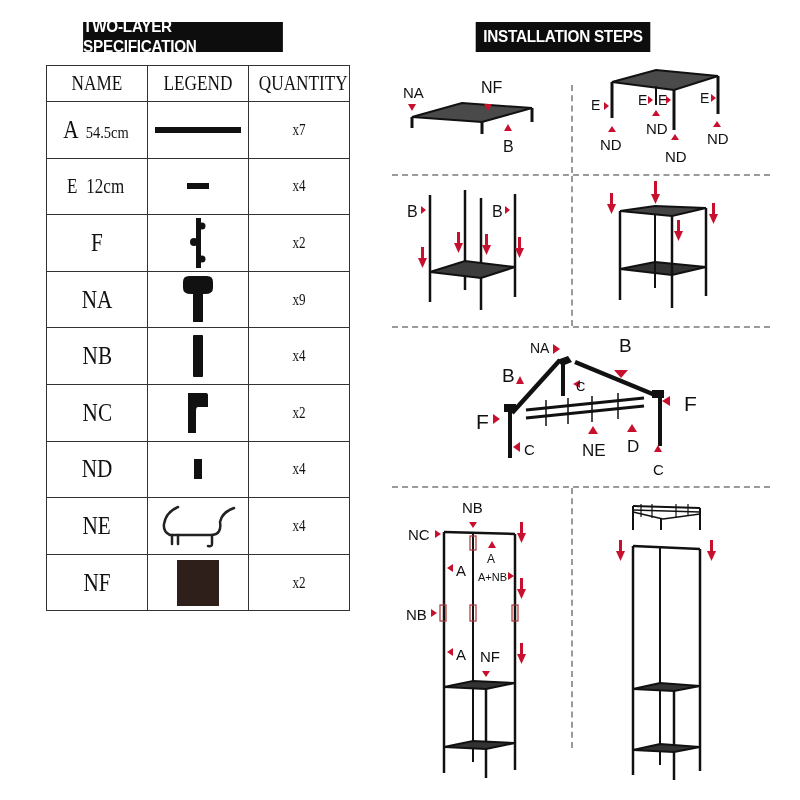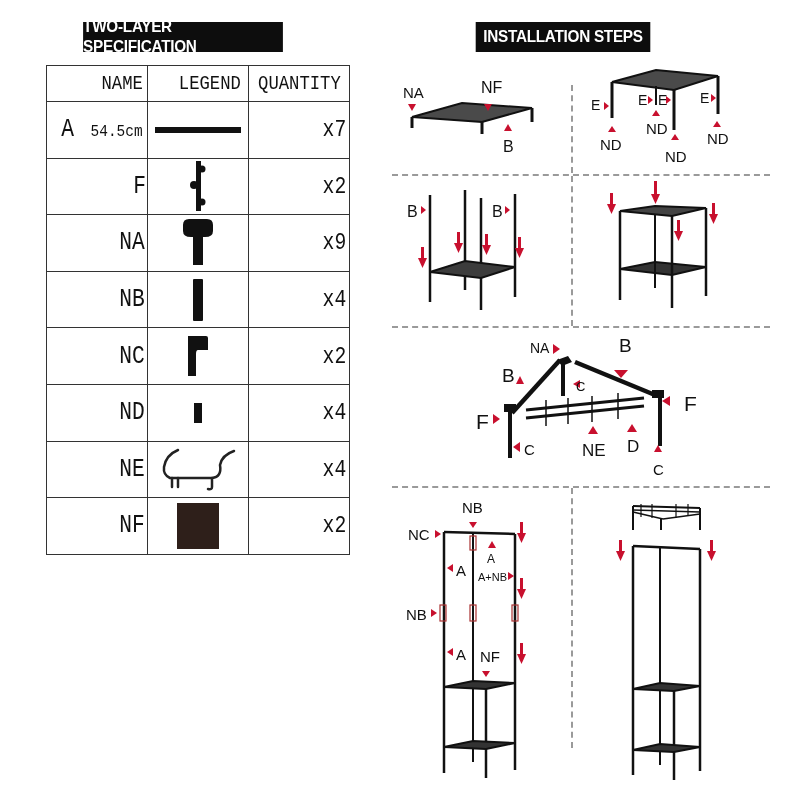--- a/index.html
+++ b/index.html
@@ -14,32 +14,32 @@
     transform: scaleX(0.9);
   }
   #spec-banner { left: 72px; top: 22px; width: 222px; height: 30px; }
   #steps-banner { left: 466px; top: 22px; width: 194px; height: 30px; }
 
   table.spec {
     position: absolute; left: 46px; top: 65px; width: 303px;
     border-collapse: collapse; table-layout: fixed;
   }
   table.spec td, table.spec th {
-    border: 1.5px solid #333; text-align: right; vertical-align: middle;
-    font-weight: normal; font-family: Liberation Mono, monospace;
+    border: 1.5px solid #333; text-align: center; vertical-align: middle;
+    font-weight: normal; font-family: Liberation Serif, serif;
   }
   table.spec th { height: 36px; font-size: 21px; transform-origin: center; }
   table.spec th span { display: inline-block; transform: scaleX(0.82); }
   table.spec td { height: 56.6px; margin-left: 28px; }
   col.c1 { width: 101px; } col.c2 { width: 101px; } col.c3 { width: 101px; }
 
   .name-cell { font-size: 25px; white-space: nowrap; }
   .name-cell .letter { display: inline-block; transform: scaleX(0.85); }
   .name-cell .len { font-size: 17px; display: inline-block; transform: scaleX(0.85); margin-left: -4px; }
-  .qty-cell { font-size: 24px; }
+  .qty-cell { font-size: 16px; }
   .qty-cell span { display: inline-block; transform: scaleX(0.82); }
 
   .legend-cell { position: relative; }
   .legend-cell svg { display: block; margin: 0 auto; }
 
   .dash-h { position: absolute; height: 0; border-top: 2px dashed #9a9a9a; }
   .dash-v { position: absolute; width: 0; border-left: 2px dashed #9a9a9a; }
 
   .panel { position: absolute; }
   .panel svg { position: absolute; left: 0; top: 0; overflow: visible; }
@@ -71,20 +71,29 @@
       <svg width="90" height="10">
             <rect x="2" y="2" width="86" height="6" fill="#111"></rect>
           </svg>
     </td>
     <td class="qty-cell"><span>x7</span></td>
   </tr>
 
 
 
 
+  <tr>
+    <td class="name-cell" style="font-size:20px;"><span class="letter">E</span> <span class="len" style="font-size:20px;margin-left:0;">12cm</span></td>
+    <td class="legend-cell">
+      <svg width="26" height="10">
+            <rect x="2" y="2" width="22" height="6" fill="#111"></rect>
+          </svg>
+    </td>
+    <td class="qty-cell"><span>x4</span></td>
+  </tr>
 
   <tr>
     <td class="name-cell"><span class="letter">F</span></td>
     <td class="legend-cell">
       <svg width="20" height="54">
         <rect x="8" y="2" width="5" height="50" fill="#111"></rect>
         <circle cx="14" cy="10" r="3.5" fill="#111"></circle>
         <circle cx="6" cy="26" r="4" fill="#111"></circle>
         <circle cx="14" cy="43" r="3.5" fill="#111"></circle>
       </svg>

